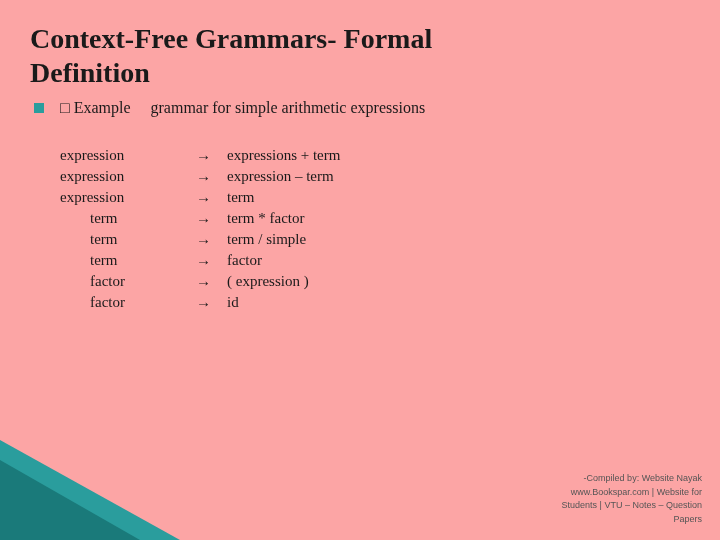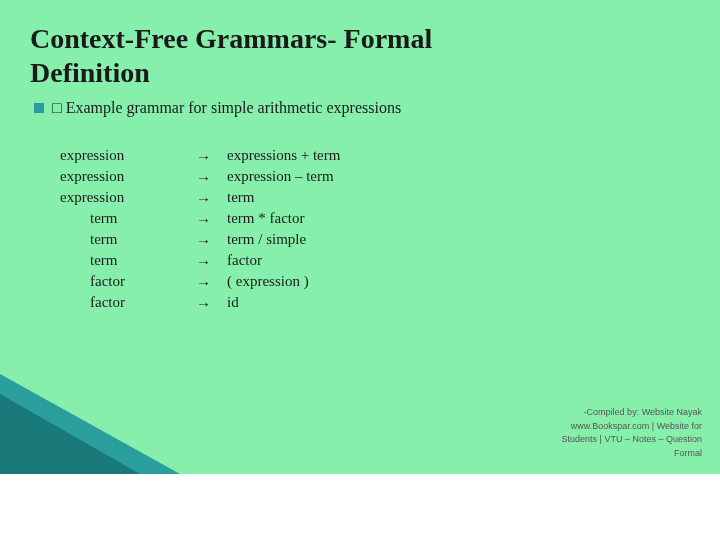--- a/index.html
+++ b/index.html
@@ -12,22 +12,22 @@
       width: 720px;
       height: 540px;
       background: #ffffff;
       font-family: 'Times New Roman', Times, serif;
       position: relative;
       overflow: hidden;
     }
 
     .slide-container {
       width: 720px;
-      height: 474px;
-      background: #86efac;
+      height: 540px;
+      background: #fca5a5;
       position: relative;
     }
 
     
     .accent-shape {
       position: absolute;
       bottom: 0;
       left: 0;
       width: 180px;
       height: 100px;
@@ -57,20 +57,21 @@
       margin-bottom: 10px;
     }
 
     .subtitle-line {
       display: flex;
       align-items: center;
       font-size: 16px;
       color: #1a1a1a;
       margin-bottom: 18px;
       padding-left: 4px;
+      gap: 8px;
     }
 
     .bullet-square {
       display: inline-block;
       width: 10px;
       height: 10px;
       background: #2a9d9d;
       margin-right: 8px;
       flex-shrink: 0;
     }
@@ -190,16 +191,16 @@
           <div class="col-arrow">→</div>
           <div class="col-right">id</div>
         </div>
       </div>
   </div>
 
   <div class="footer-text">
     <span>-Compiled by: Website Nayak</span><br>
     <span>www.Bookspar.com | Website for</span><br>
     <span>Students | VTU – Notes – Question</span><br>
-    <span>Formal</span>
+    <span>Papers</span>
   </div>
 
 </div>
 
 </body></html>

